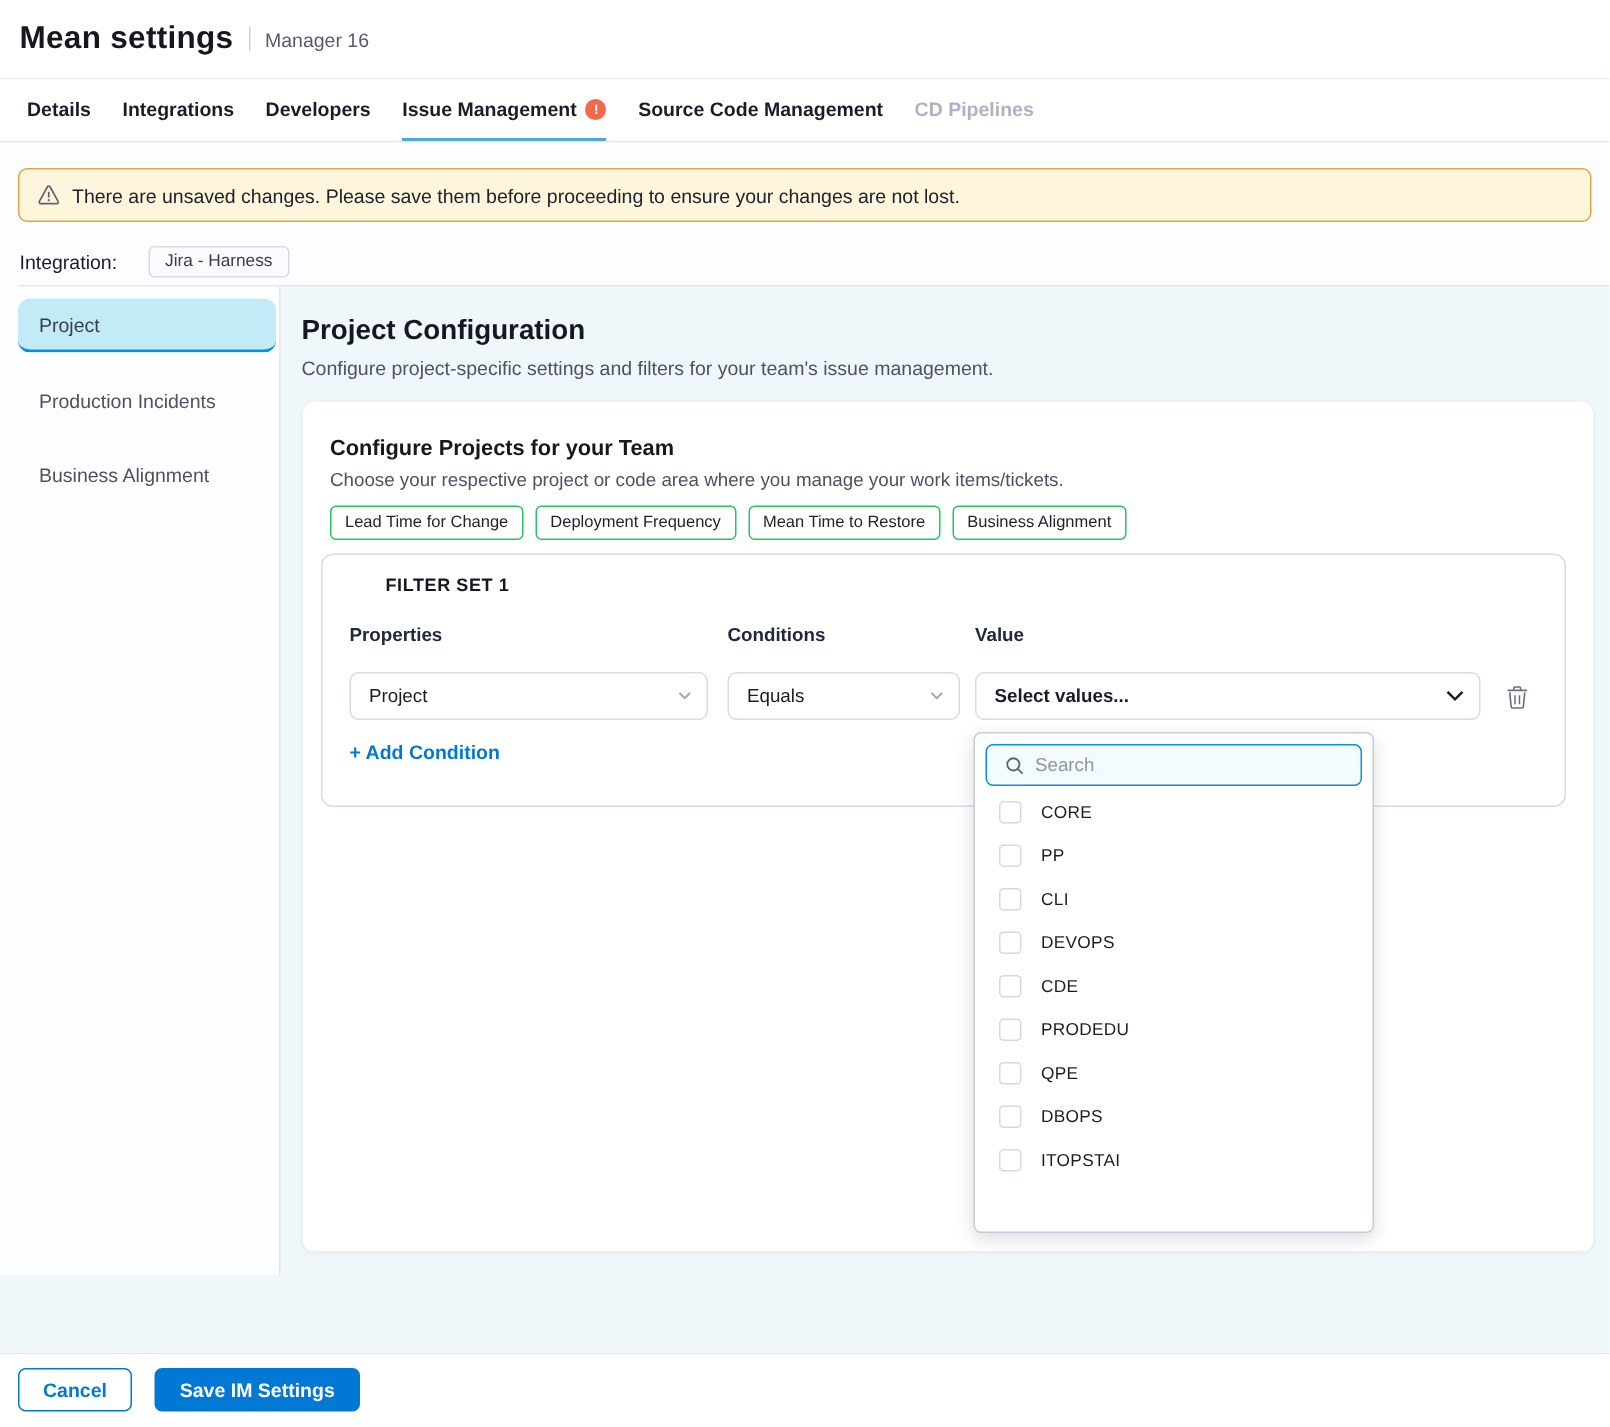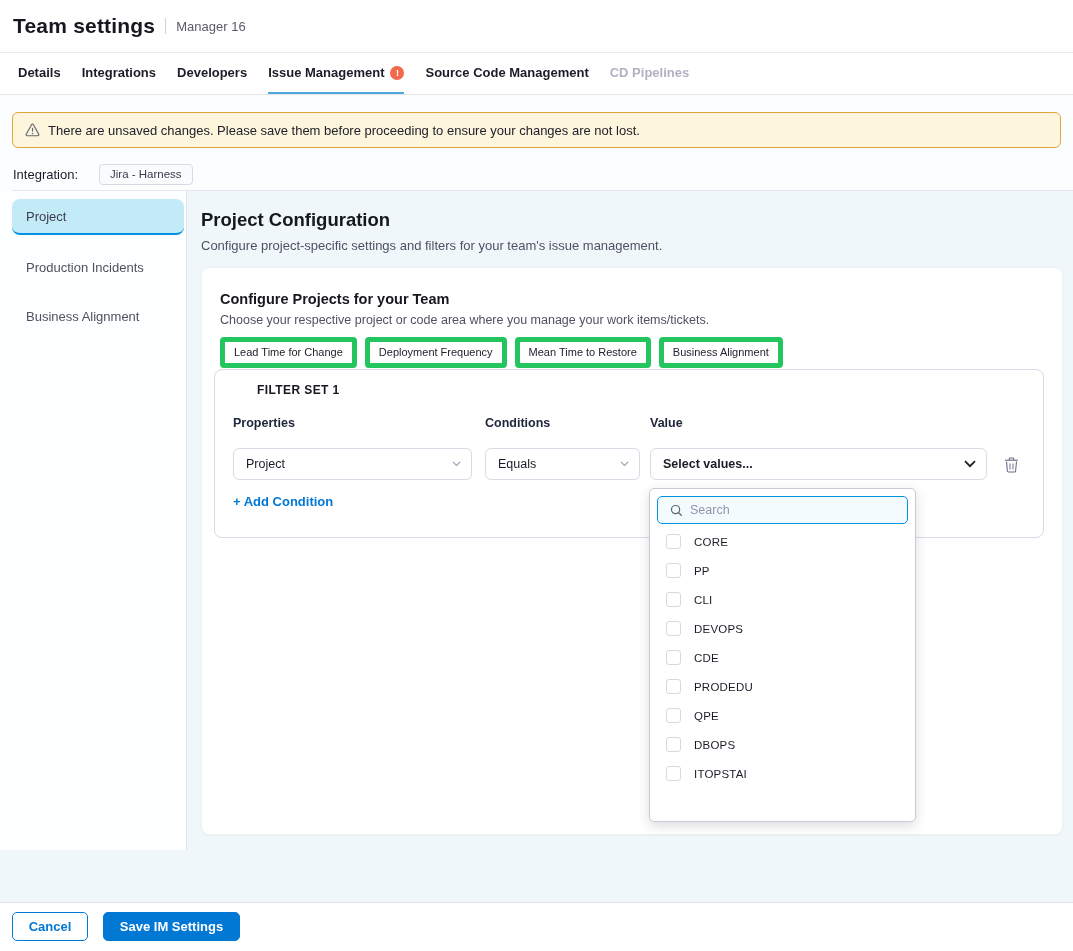--- a/index.html
+++ b/index.html
@@ -55,21 +55,21 @@
   
   .main-title { left:201px; top:209px; font-size:18.5px; font-weight:bold; color:#17171f; }
   .main-subtitle { left:201px; top:238px; font-size:13px; color:#4f5162; }
 
   
   .card { left:201px; top:267px; width:862px; height:568px; background:#fff;
     border:1px solid #eef0f4; border-radius:8px; box-shadow:0 1px 2px rgba(40,41,61,.04); }
   .card-title { left:18px; top:23px; font-size:14.5px; font-weight:bold; color:#17171f; }
   .card-subtitle { left:18px; top:45px; font-size:12.5px; color:#4f5162; }
   .chip-row { left:18px; top:69px; display:flex; gap:8px; }
-  .metric-chip { border:5px solid #22c55e; border-radius:4px; background:#fff;
+  .metric-chip { border:1px solid #22c55e; border-radius:4px; background:#fff;
     padding:4px 9px 5px; font-size:11px; color:#23232f; white-space:nowrap; }
 
   
   .filter-card { left:12px; top:101px; width:830px; height:169px; background:#fff;
     border:1px solid #d9dae5; border-radius:8px; }
   .fs-title { left:18px; top:13px; font-size:12px; font-weight:bold; letter-spacing:.4px; color:#17171f;margin-left:24px; }
   .col-label { top:46px; font-size:12.5px; font-weight:bold; color:#22283c; }
   .select { top:78px; height:32px; background:#fff; border:1px solid #d9dae5; border-radius:6px;
     display:flex; align-items:center; padding:0 10px 0 12px; font-size:12.5px; color:#1c1c28;
     cursor:pointer; }
@@ -109,21 +109,21 @@
     font-weight:bold; font-family:inherit; cursor:pointer; }
   .btn-cancel { left:12px; width:76px; background:#fff; border:1px solid #0278d5; color:#0278d5; }
   .btn-save { left:103px; width:137px; background:#0278d5; border:1px solid #0278d5; color:#fff; }
 </style>
 </head>
 <body>
 
 <div id="root">
 
   <div class="abs header">
-    <span class="page-title">Team settings</span>
+    <span class="page-title">Mean settings</span>
     <span class="title-sep"></span>
     <span class="title-sub">Manager 16</span>
   </div>
 
   <div class="abs tabbar">
     <div class="tab">
       <span>Details</span>
     </div>
     <div class="tab">
       <span>Integrations</span>

